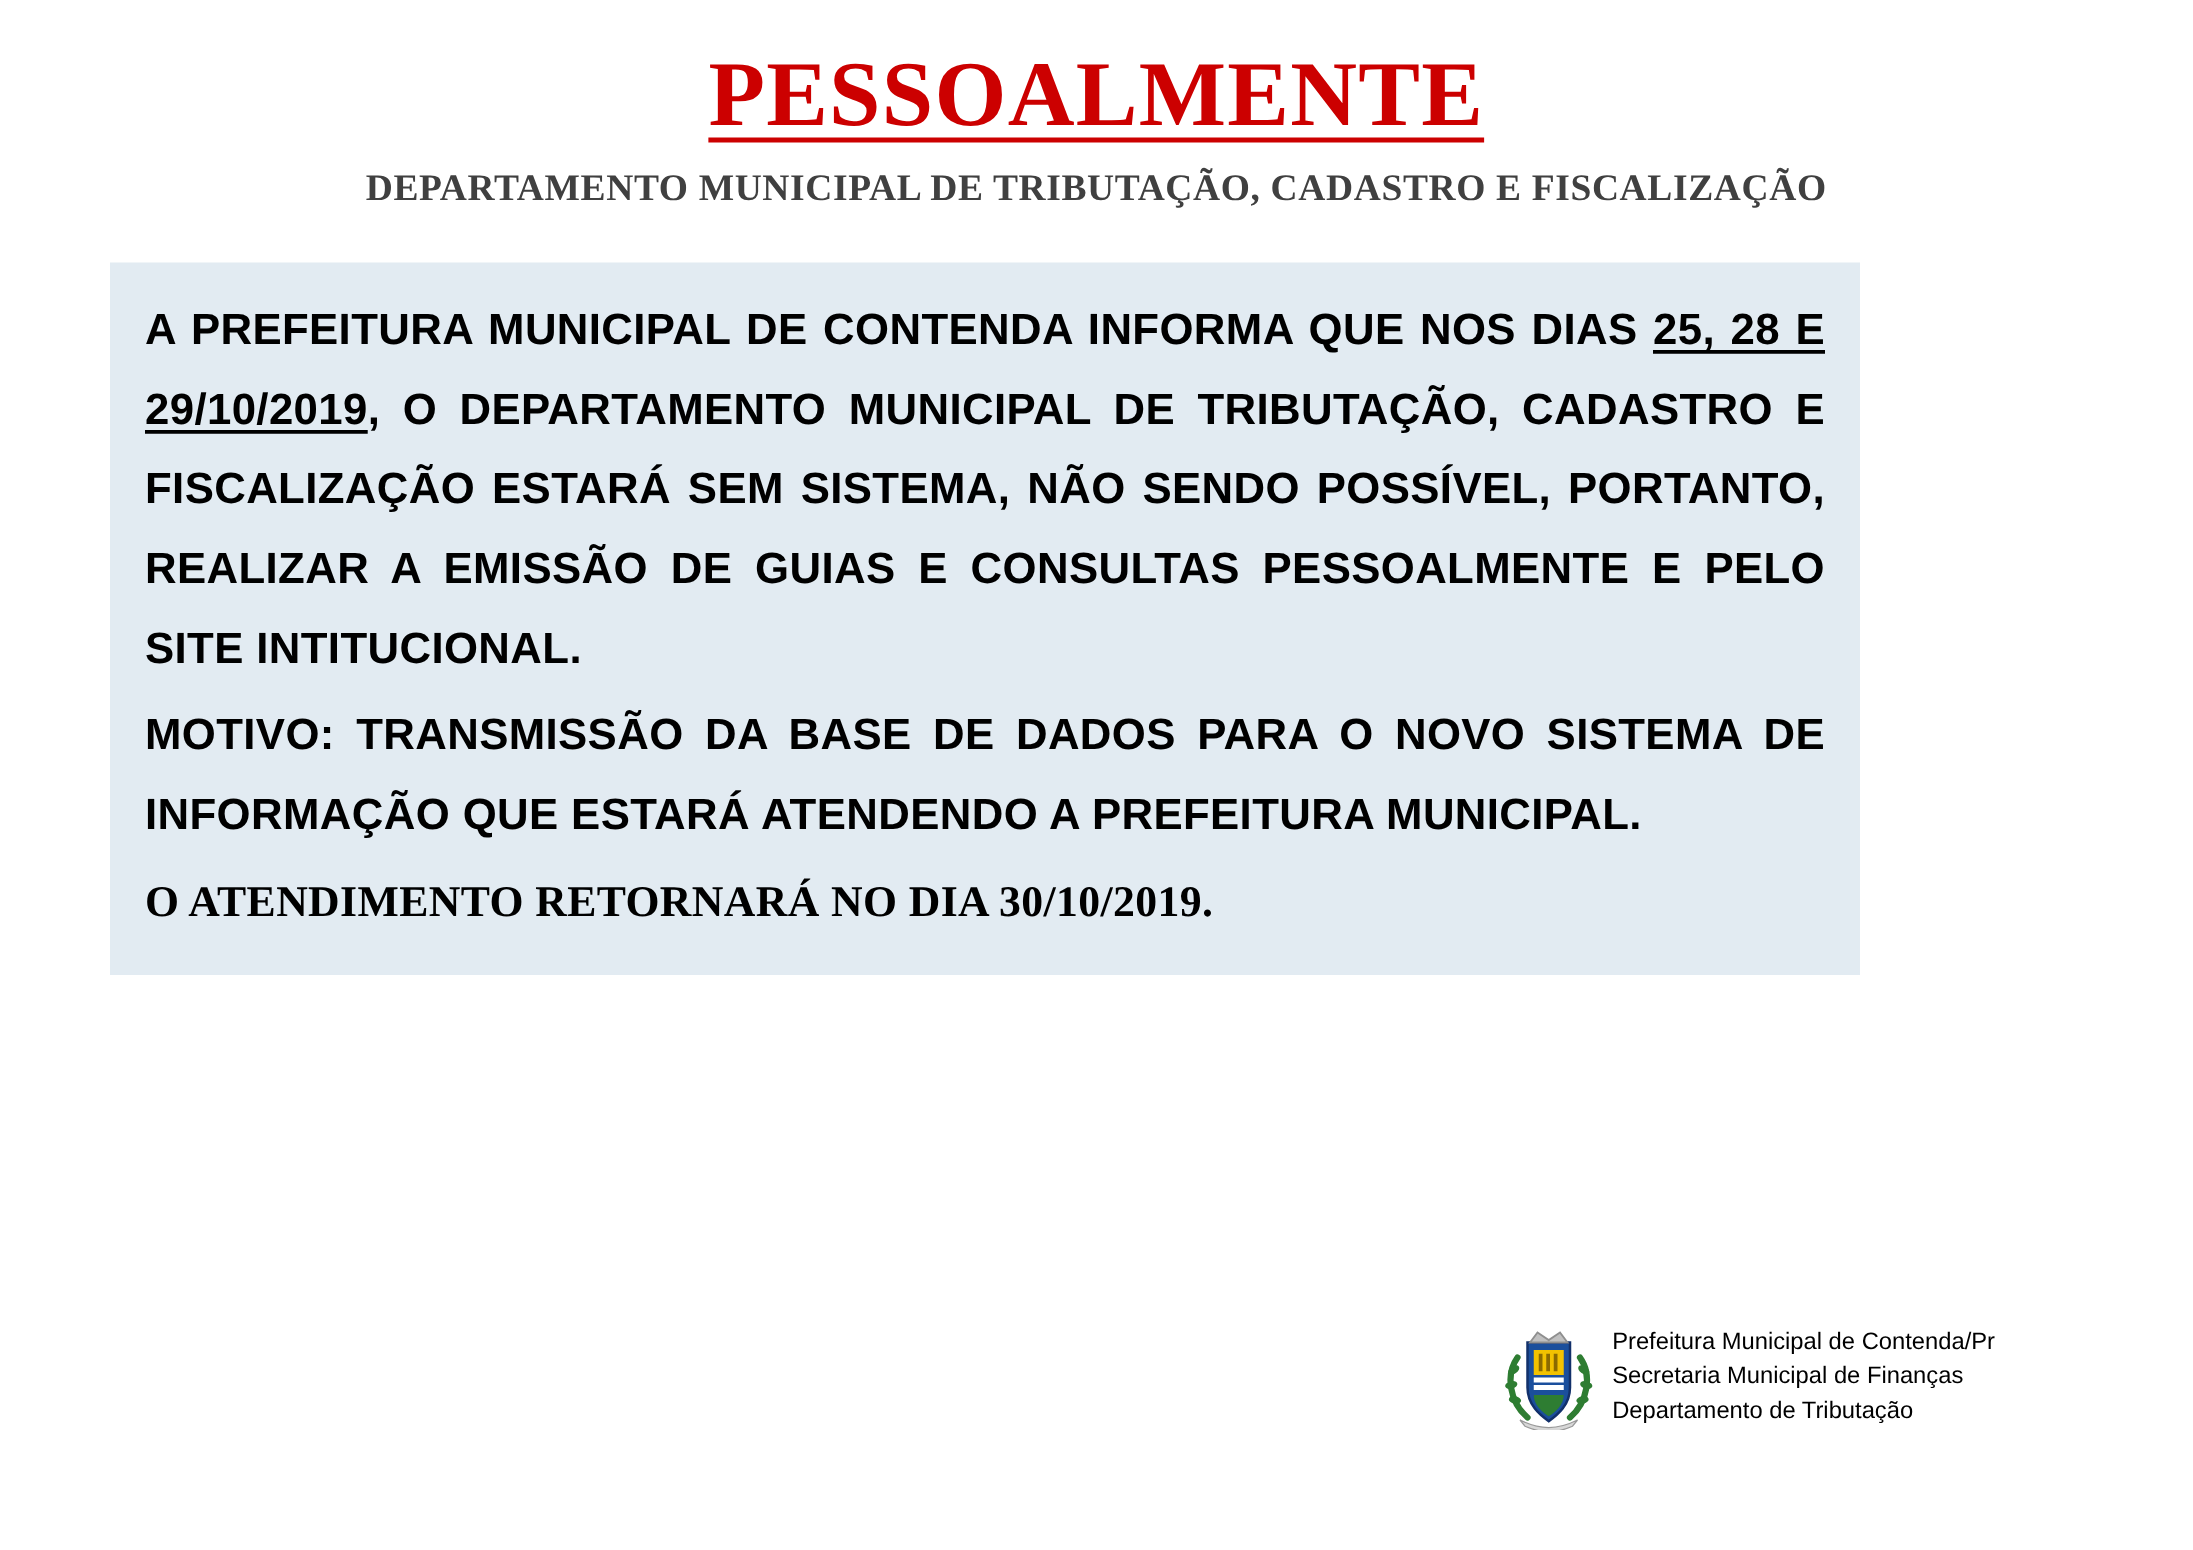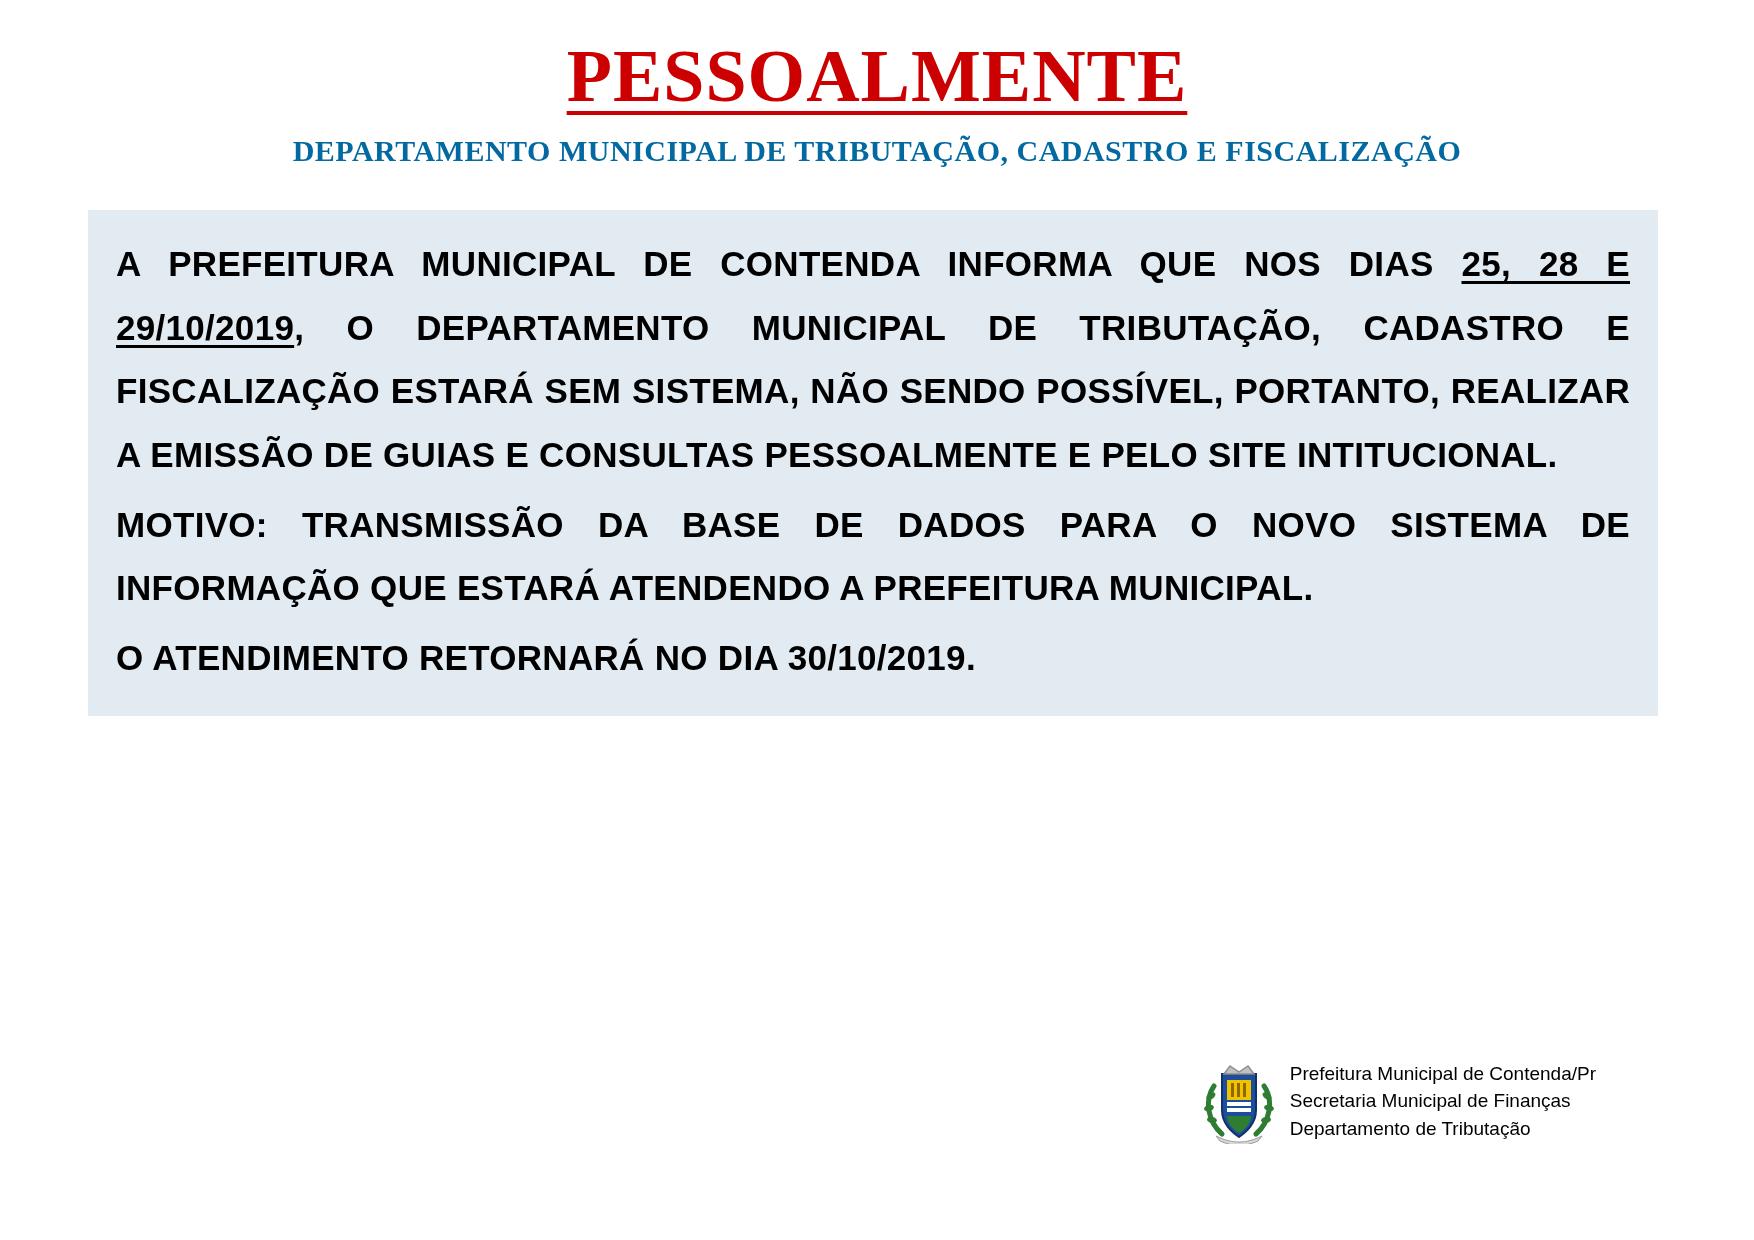--- a/index.html
+++ b/index.html
@@ -36,44 +36,45 @@
     text-underline-offset: 10px;
     text-decoration-thickness: 4px;
   }
   .subtitle {
     text-align: center;
     font-family: "Liberation Serif", serif;
     font-weight: bold;
     font-size: 30px;
     letter-spacing: 0.5px;
     margin: 18px 0 0 0;
-    color: #0369a1;
+    color: #404040;
   }
   .notice-box {
     position: absolute;
     left: 88px;
     top: 210px;
-    width: 1570px;
+    width: 1400px;
     background: #E2EBF2;
     padding: 22px 28px 26px 28px;
     box-sizing: border-box;
   }
   .para {
     font-family: "Liberation Sans", sans-serif;
     font-weight: bold;
     font-size: 35px;
     line-height: 1.82;
     text-align: justify;
     text-justify: inter-word;
     margin: 0 0 6px 0;
     color: #000000;
     letter-spacing: 0.3px;
   }
   .para:last-child {
     margin-bottom: 0;
+    font-family: Liberation Serif, serif;
   }
   .underline-dates {
     text-decoration: underline;
     text-underline-offset: 5px;
   }
   .footer {
     position: absolute;
     right: 158px;
     bottom: 96px;
     display: flex;

